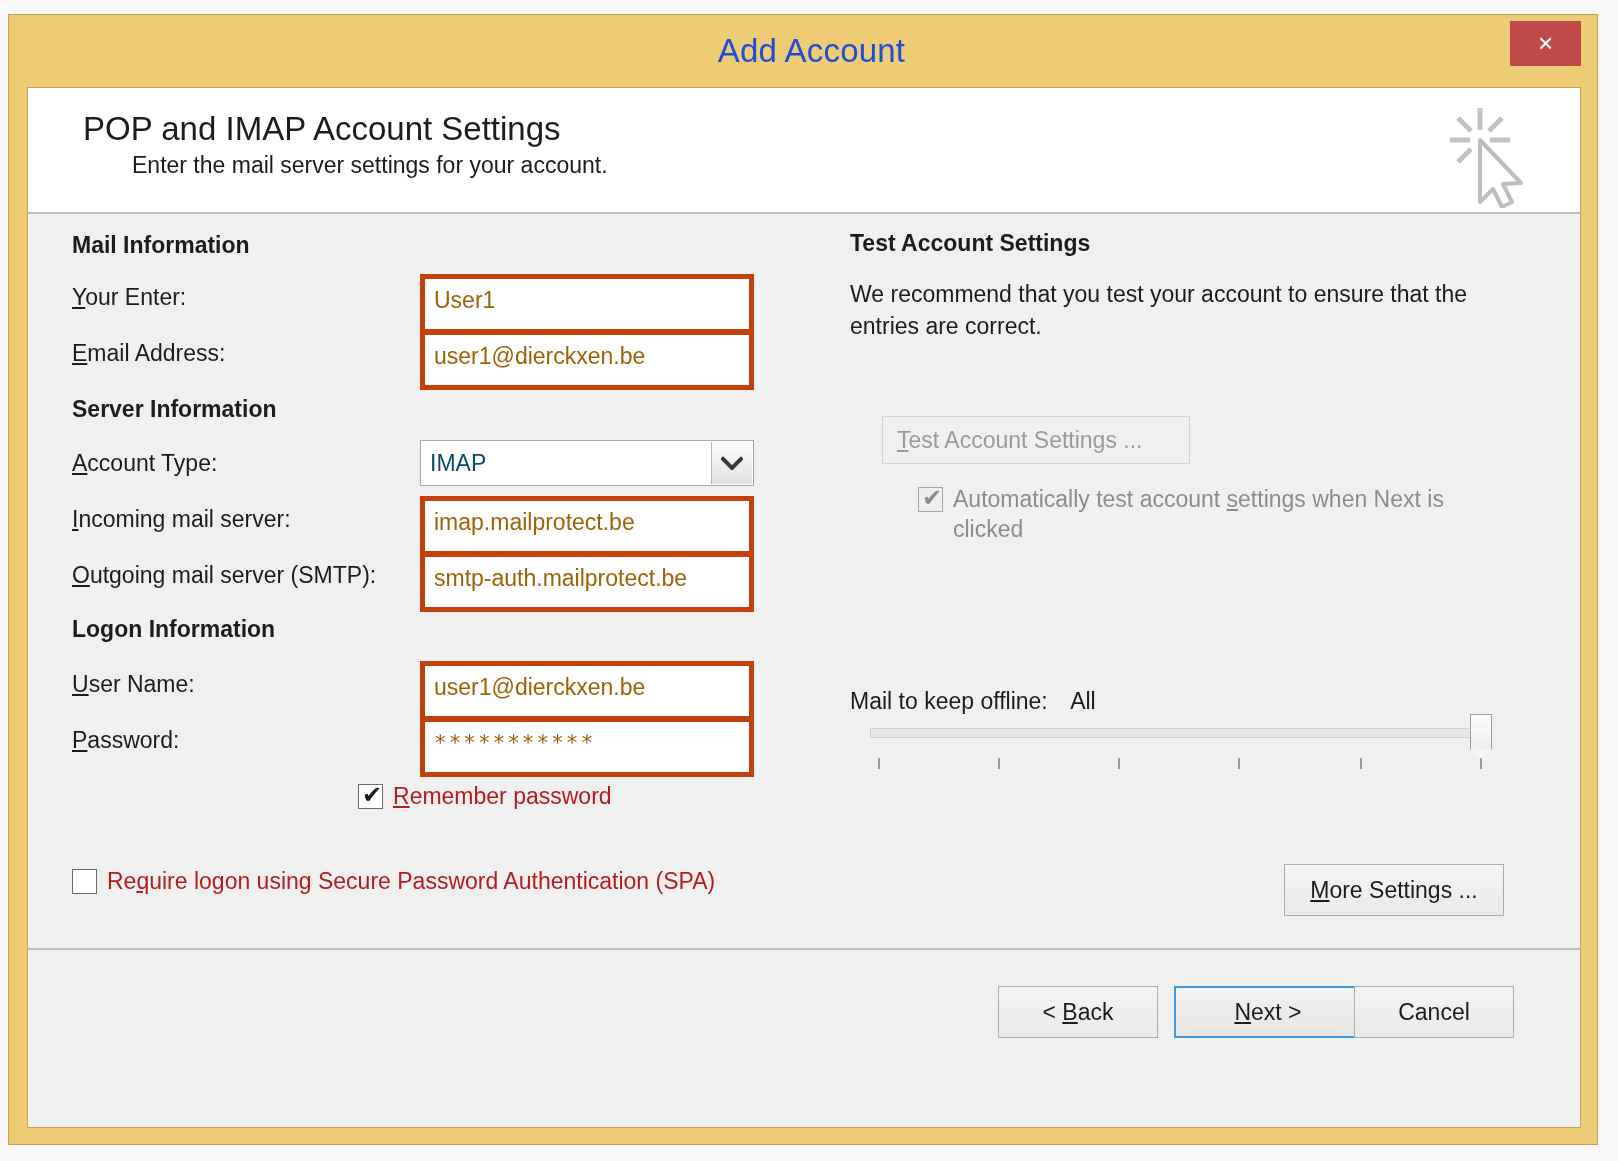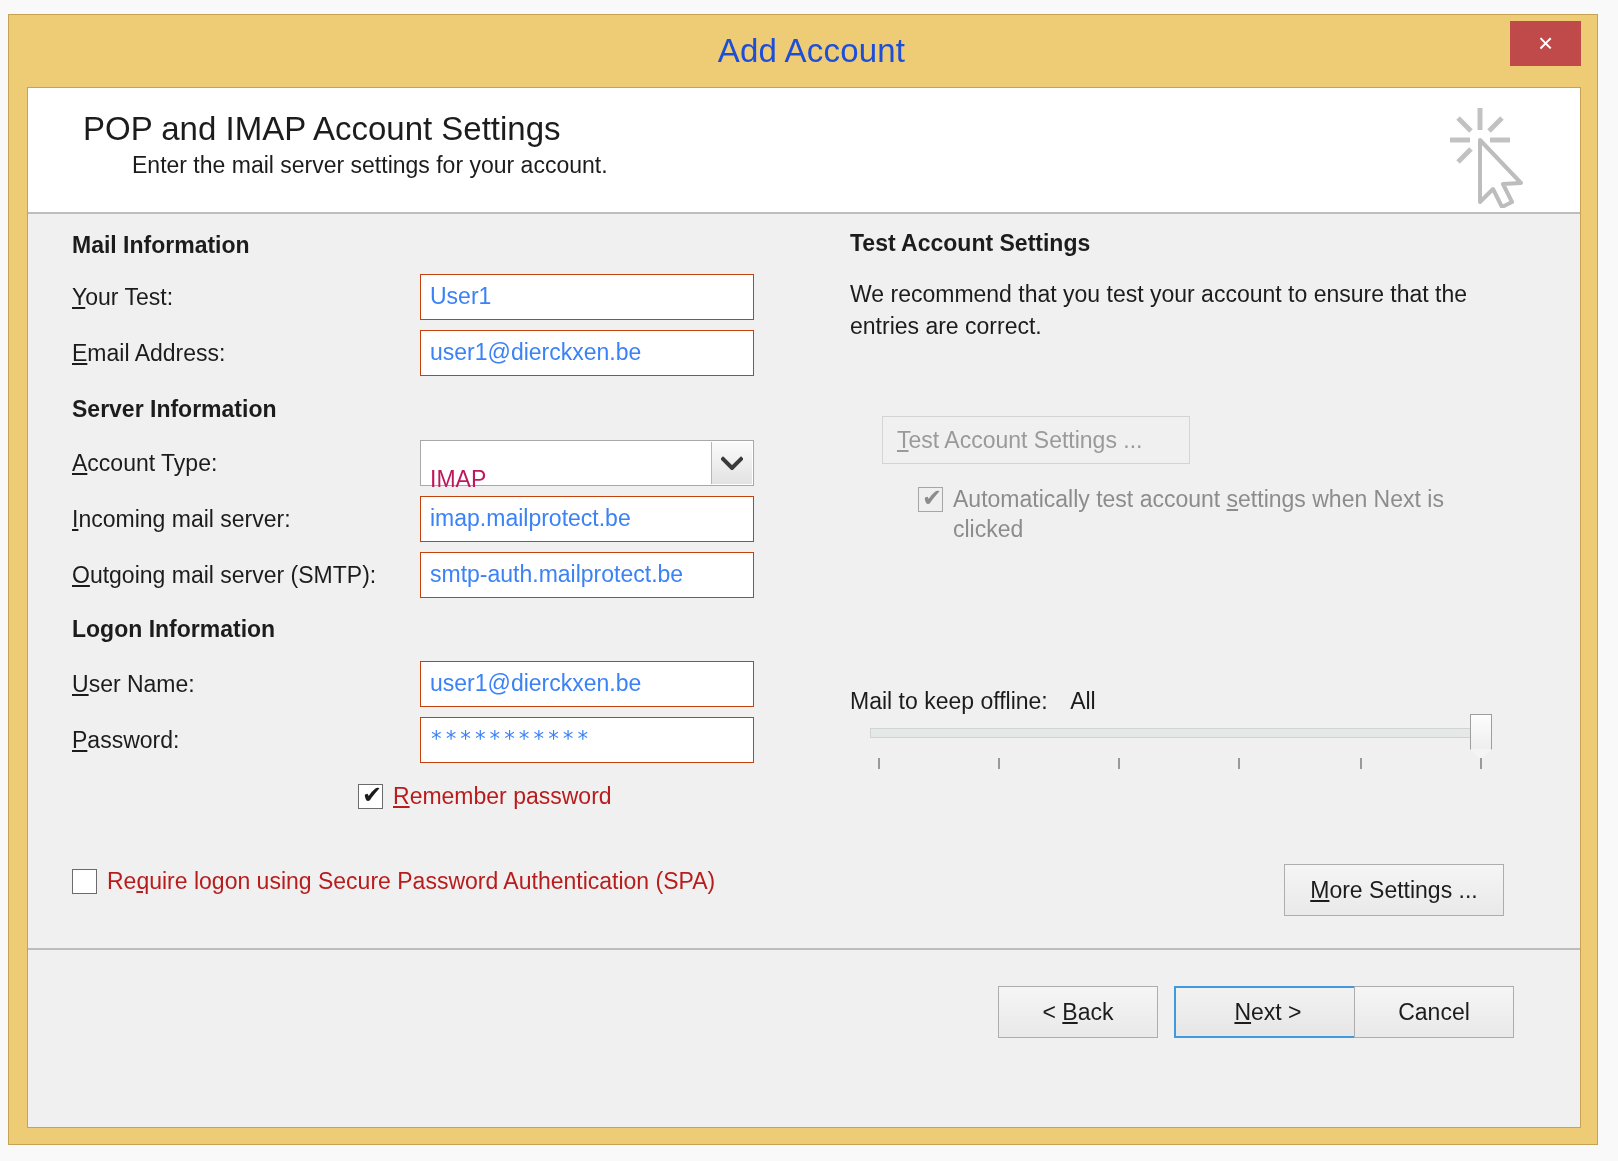--- a/index.html
+++ b/index.html
@@ -126,27 +126,27 @@
     position: absolute;
     font-size: 23px;
     color: #1c1c1c;
     white-space: nowrap;
   }
   .ak { text-decoration: underline; }
 
   .textbox {
     position: absolute;
     background: #ffffff;
-    border: 1px solid #c2410c;
-    box-sizing: border-box;
-    font-size: 23px;
-    color: #3b82f6;
+    border: 5px solid #c2410c;
+    box-sizing: border-box;
+    font-size: 23px;
+    color: #a16207;
     padding: 0 9px;
     line-height: 42px;
-    height: 46px;
+    height: 60px;
     white-space: nowrap;
     overflow: hidden;
     cursor: text;
   }
   .textbox.pw {
     font-family: "DejaVu Sans Mono", monospace;
     letter-spacing: 2px;
     font-size: 21px;
   }
 
@@ -154,24 +154,24 @@
     position: absolute;
     background: #ffffff;
     border: 1px solid #a8a8a8;
     box-sizing: border-box;
     height: 46px;
     cursor: pointer;
   }
   .combobox .cb-text {
     position: absolute;
     left: 9px;
-    top: 16px;
+    top: 0;
     line-height: 44px;
     font-size: 23px;
-    color: #be185d;
+    color: #0c4a6e;
   }
   .combobox .cb-arrow {
     position: absolute;
     right: 1px;
     top: 1px;
     width: 40px;
     height: 42px;
     background: linear-gradient(#fbfbfb, #e2e2e2);
     border-left: 1px solid #b6b6b6;
     display: flex;
@@ -336,21 +336,21 @@
           <path d="M42 36 L42 98 L55 85 L64 103 L74 98 L65 80 L83 79 Z" fill="#ffffff" stroke="#bdbdbd" stroke-width="4" stroke-linejoin="round"></path>
         </svg>
       </div>
     </div>
 
     <div id="body-panel">
 
       <div class="section-title" style="left:44px; top:16px;">Mail Information</div>
 
       <div class="field-label" style="left:44px; top:68px;">
-        <span class="ak">Y</span><span>our Test:</span>
+        <span class="ak">Y</span><span>our Enter:</span>
       </div>
       <div class="textbox" style="left:392px; top:58px; width:334px;">User1</div>
 
       <div class="field-label" style="left:44px; top:124px;">
         <span class="ak">E</span><span>mail Address:</span>
       </div>
       <div class="textbox" style="left:392px; top:114px; width:334px;">user1@dierckxen.be</div>
 
       <div class="section-title" style="left:44px; top:180px;">Server Information</div>
 

